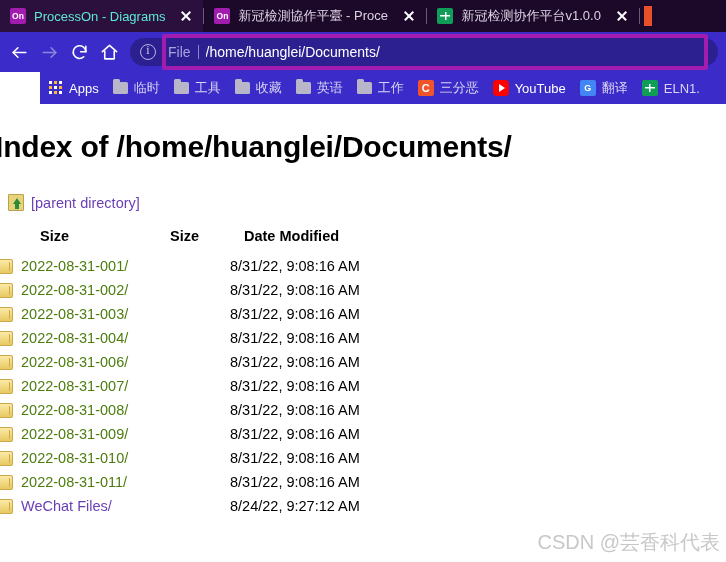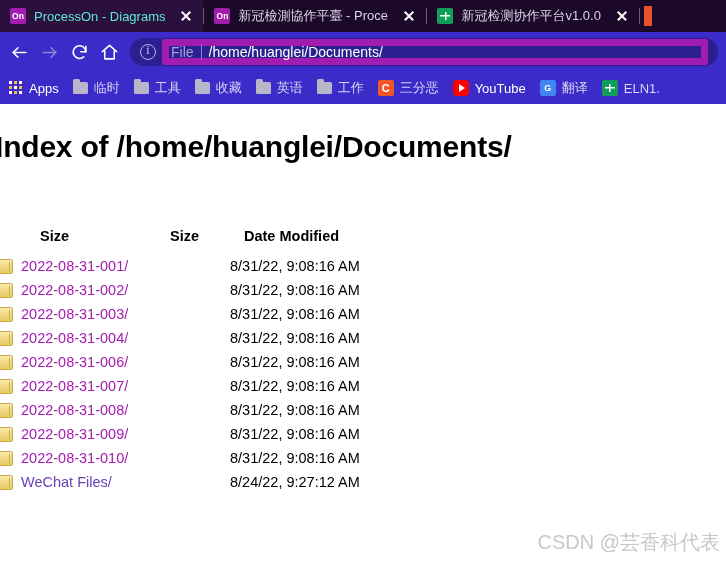--- a/index.html
+++ b/index.html
@@ -121,24 +121,24 @@
     position: absolute;
     left: 0; right: 0; top: -2px;
     text-align: center;
     font-family: "Liberation Serif", serif;
     font-size: 12px;
     color: #cfcbf0;
   }
   .urlbox {
     display: flex;
     align-items: center;
-    border: 7px solid #a21caf;
+    border: 4px solid #a21caf;
     border-radius: 2px;
     padding: 0 6px 0 2px;
-    height: 26px;
+    height: 36px;
     min-width: 0;
     flex: 1 1 auto;
   }
   .url-scheme {
     font-size: 14px;
     color: #a8a2dd;
     flex: 0 0 auto;
   }
   .url-divider {
     width: 1px; height: 14px;
@@ -154,20 +154,21 @@
   }
 
   
   .bookmarks {
     height: 32px;
     background: #3b2bc9;
     display: flex;
     align-items: center;
     padding-left: 2px;
     overflow: hidden;
+    margin-left: 40px;
   }
   .bm {
     display: flex;
     align-items: center;
     height: 24px;
     padding: 0 7px;
     flex: 0 0 auto;
     white-space: nowrap;
   }
   .bm-label {
@@ -335,21 +336,21 @@
   }
   .dir-ico::after {
     content: "";
     position: absolute;
     right: 2px; top: 2px; bottom: 2px;
     width: 1px;
     background: #c9a94a;
   }
   .flink {
     font-size: 14.5px;
-    color: #a21caf;
+    color: #4d7c0f;
   }
   .flink.visited { color: #6a3fb5; }
   td.c-date { padding-left: 14px; font-size: 14.5px; }
   td.c-size { font-size: 14.5px; }
 
   .watermark {
     position: absolute;
     right: 6px;
     bottom: 6px;
     font-size: 20px;
@@ -468,20 +469,24 @@
   <div class="bm">
     <span class="bm-ico sheets2"></span>
     <span class="bm-label">ELN1.</span>
   </div>
 </div>
 
 <div class="page">
 
   <div class="page-title">Index of /home/huanglei/Documents/</div>
 
+  <div class="parent-row">
+    <span class="up-ico"></span>
+    <span class="parent-link">[parent directory]</span>
+  </div>
 
   <table class="listing">
     <thead>
       <tr>
         <th class="c-name">Size</th>
         <th class="c-size">Size</th>
         <th class="c-date">Date Modified</th>
       </tr>
     </thead>
     <tbody>
@@ -572,20 +577,30 @@
               <span class="flink">2022-08-31-010/</span>
             </span>
           </td>
         <td class="c-size"></td>
         <td class="c-date">8/31/22, 9:08:16 AM</td>
       </tr>
       <tr>
         <td class="c-name">
             <span class="namecell">
               <span class="dir-ico"></span>
+              <span class="flink">2022-08-31-011/</span>
+            </span>
+          </td>
+        <td class="c-size"></td>
+        <td class="c-date">8/31/22, 9:08:16 AM</td>
+      </tr>
+      <tr>
+        <td class="c-name">
+            <span class="namecell">
+              <span class="dir-ico"></span>
               <span class="flink visited">WeChat Files/</span>
             </span>
           </td>
         <td class="c-size"></td>
         <td class="c-date">8/24/22, 9:27:12 AM</td>
       </tr>
     </tbody>
   </table>
 
   <div class="watermark">CSDN @芸香科代表</div>

